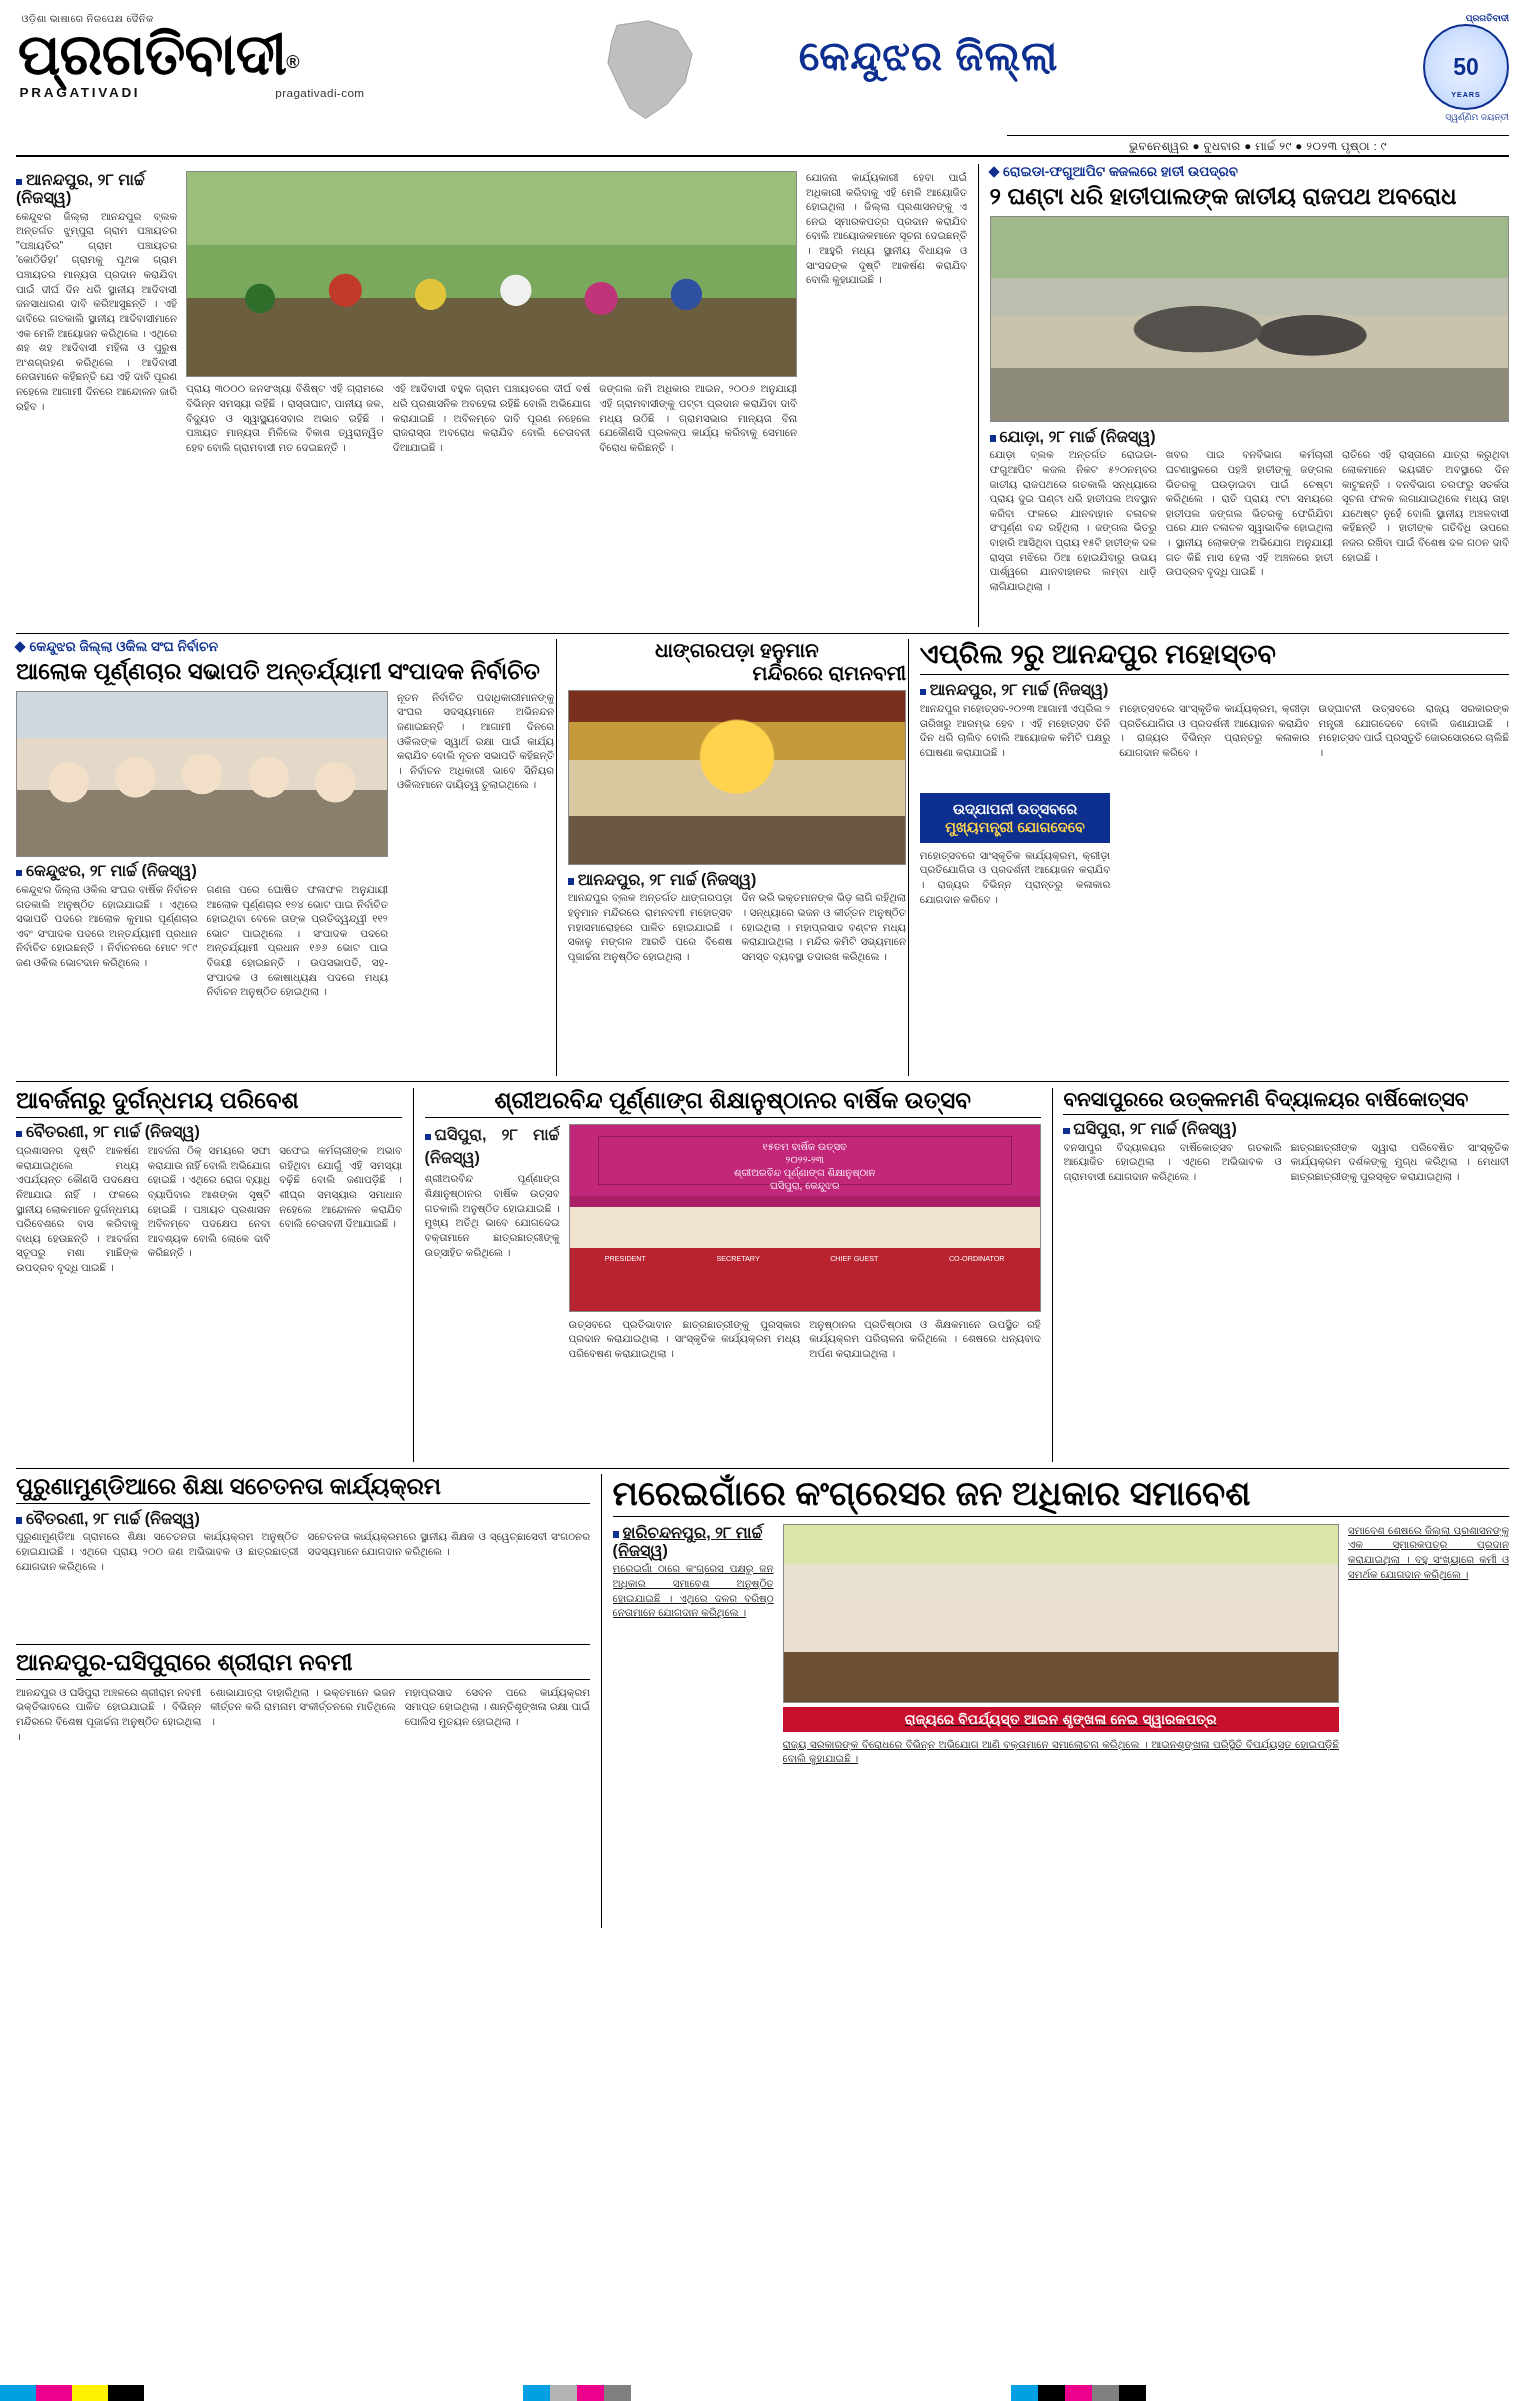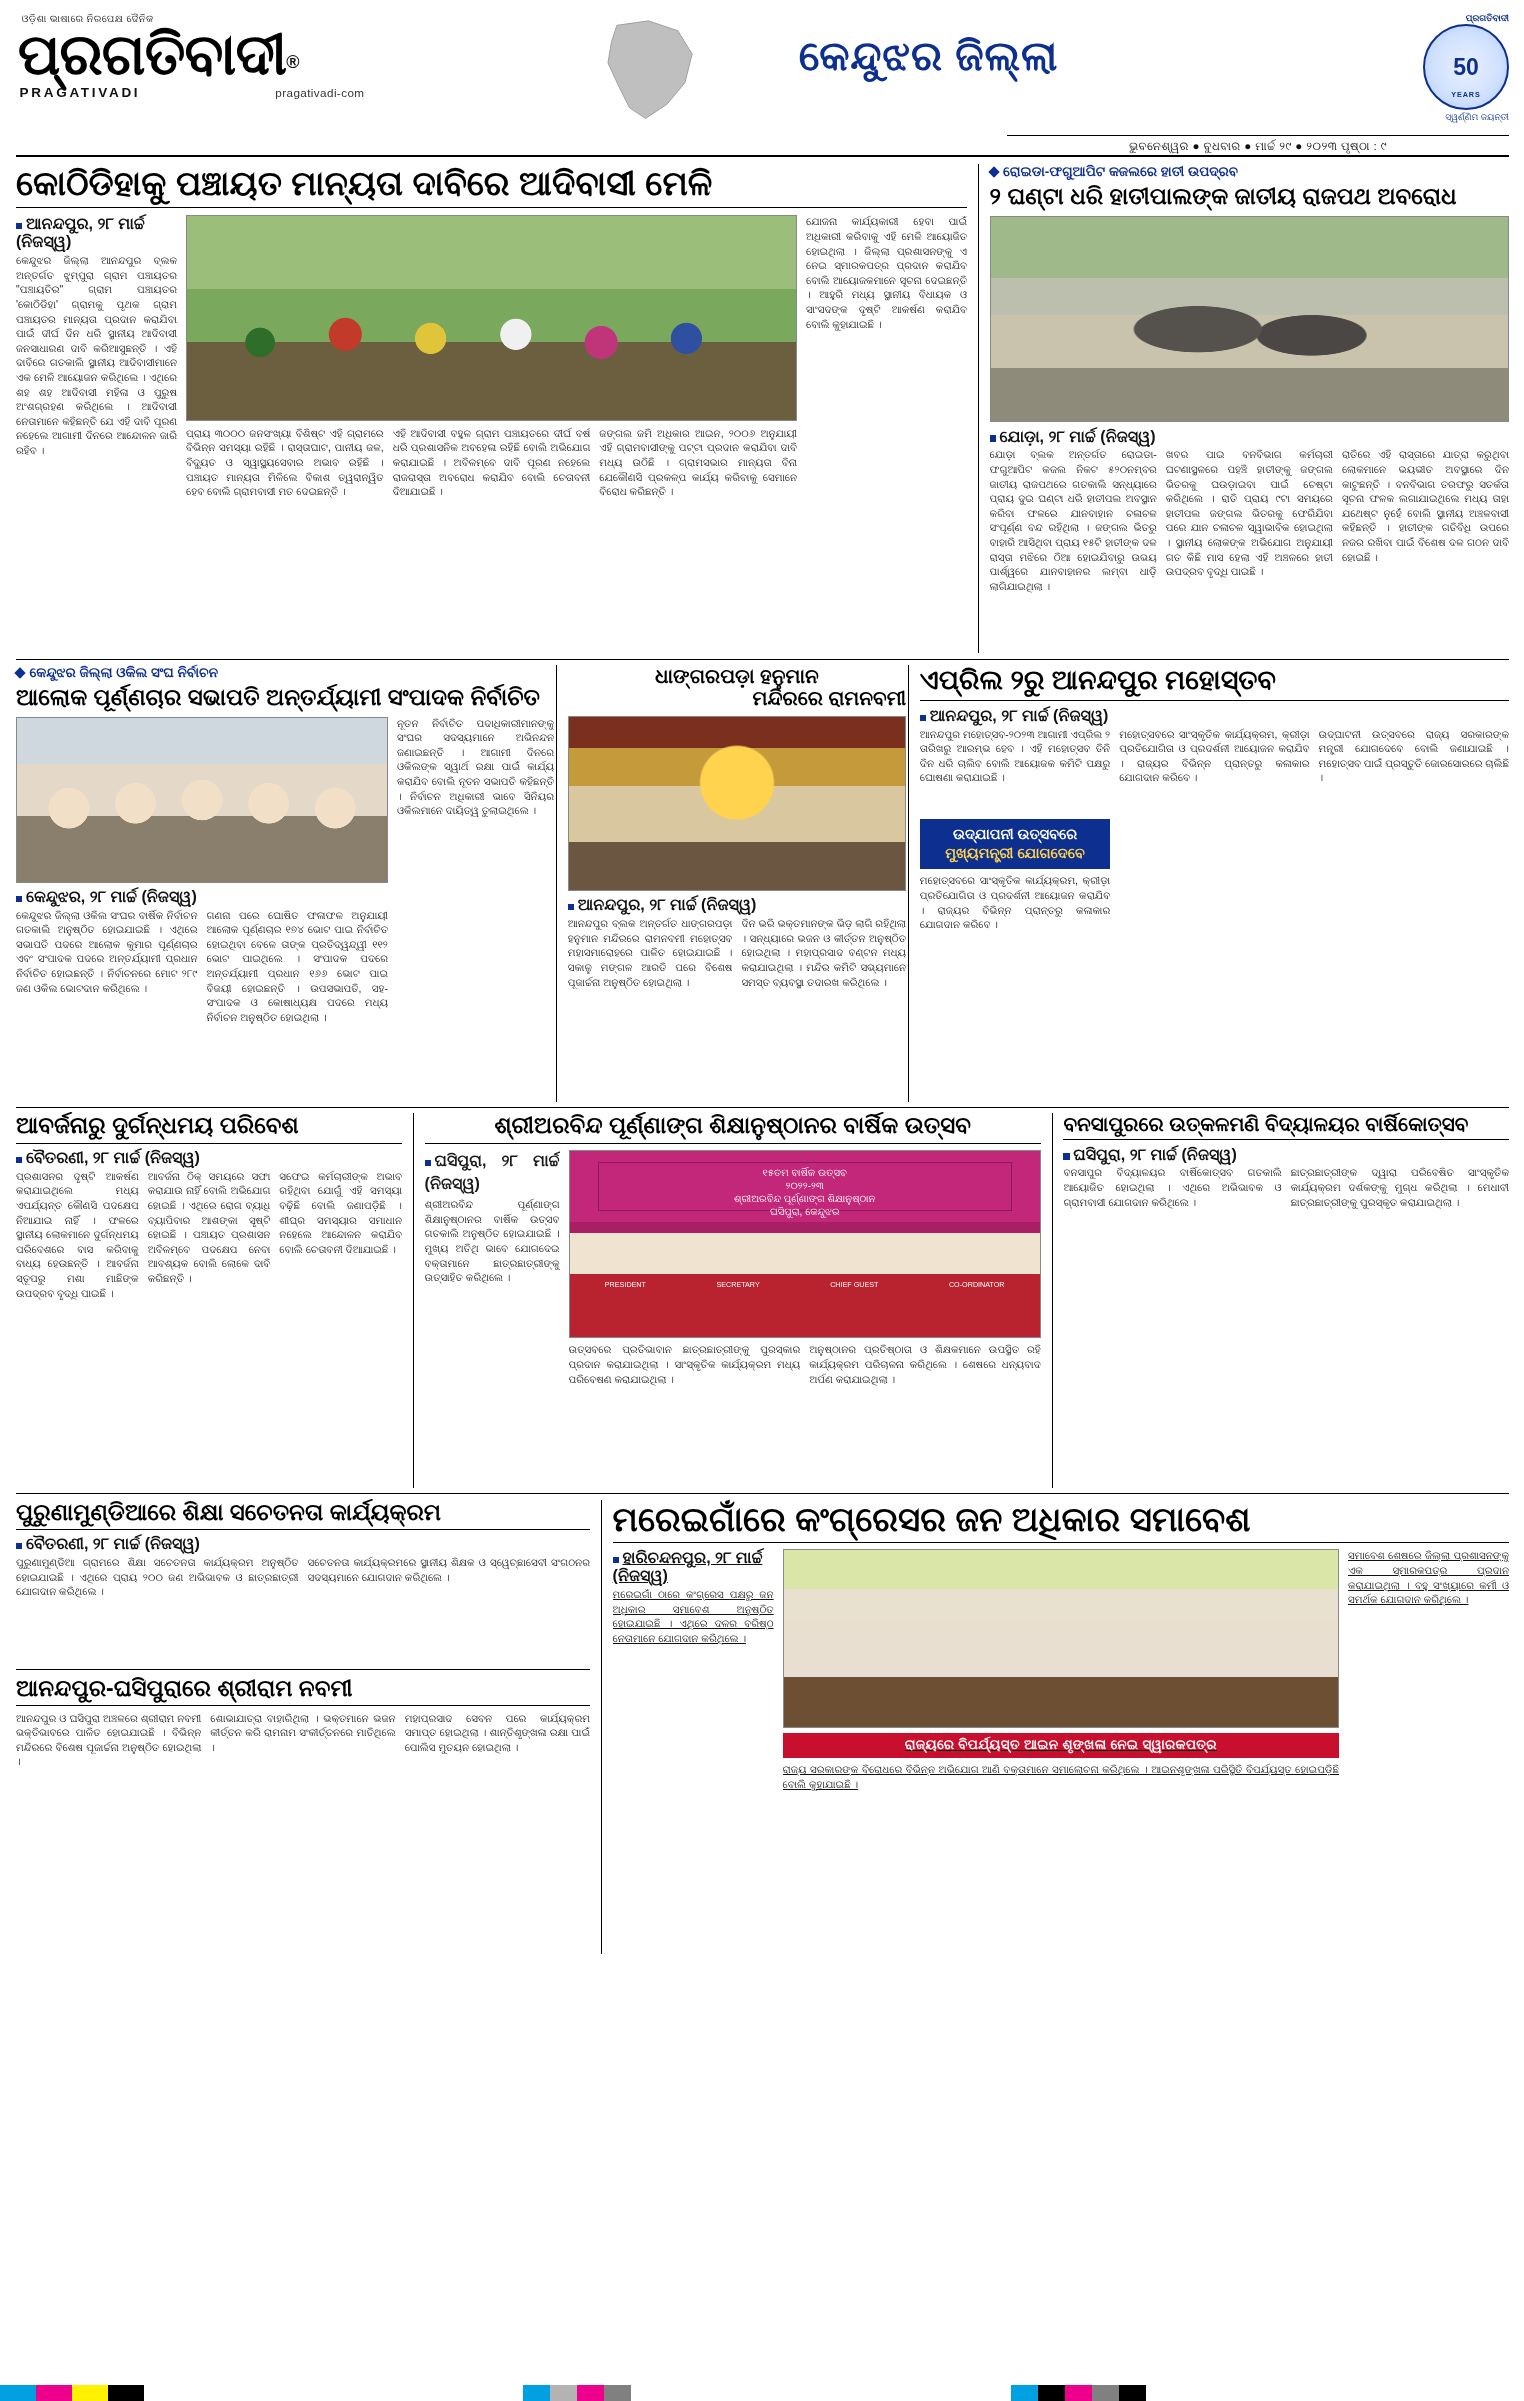--- a/index.html
+++ b/index.html
@@ -259,21 +259,20 @@
       </div>
       <div class="badge-bottom">ସ୍ୱର୍ଣ୍ଣିମ ଜୟନ୍ତୀ</div>
     </div>
 
     <div class="mast-datebar">ଭୁବନେଶ୍ୱର  ●  ବୁଧବାର  ●  ମାର୍ଚ୍ଚ ୨୯ ● ୨୦୨୩                   ପୃଷ୍ଠା : ୯</div>
   </div>
 
   <div style="display:flex; gap:10.8px; margin-top:7.2px;">
 
     <div style="width:951px;">
-      <div class="headline h-xl" style="border-bottom:1.8px solid #000; padding-bottom:5.4px;">କୋଠିଡିହାକୁ ପଞ୍ଚାୟତ ମାନ୍ୟତା ଦାବିରେ ଆଦିବାସୀ ମେଳି</div>
 
       <div class="cols" style="margin-top:7.2px;">
         <div class="col" style="max-width:161px;">
           <div class="byline"><span class="sq"></span><span>ଆନନ୍ଦପୁର, ୨୮ ମାର୍ଚ୍ଚ (ନିଜସ୍ୱ)</span></div>
           <div class="body-text" style="height:399px;">କେନ୍ଦୁଝର ଜିଲ୍ଲା ଆନନ୍ଦପୁର ବ୍ଲକ ଅନ୍ତର୍ଗତ ଝୁମ୍ପୁରା ଗ୍ରାମ ପଞ୍ଚାୟତର "ପଞ୍ଚାୟତିର" ଗ୍ରାମ ପଞ୍ଚାୟତର 'କୋଠିଡିହା' ଗ୍ରାମକୁ ପୃଥକ ଗ୍ରାମ ପଞ୍ଚାୟତର ମାନ୍ୟତା ପ୍ରଦାନ କରାଯିବା ପାଇଁ ଦୀର୍ଘ ଦିନ ଧରି ସ୍ଥାନୀୟ ଆଦିବାସୀ ଜନସାଧାରଣ ଦାବି କରିଆସୁଛନ୍ତି । ଏହି ଦାବିରେ ଗତକାଲି ସ୍ଥାନୀୟ ଆଦିବାସୀମାନେ ଏକ ମେଳି ଆୟୋଜନ କରିଥିଲେ । ଏଥିରେ ଶହ ଶହ ଆଦିବାସୀ ମହିଳା ଓ ପୁରୁଷ ଅଂଶଗ୍ରହଣ କରିଥିଲେ । ଆଦିବାସୀ ନେତାମାନେ କହିଛନ୍ତି ଯେ ଏହି ଦାବି ପୂରଣ ନହେଲେ ଆଗାମୀ ଦିନରେ ଆନ୍ଦୋଳନ ଜାରି ରହିବ ।</div>
         </div>
 
         <div class="col" style="flex:2.2;">
           <div class="photo crowd" style="height:206px;"></div>
           <div class="cols" style="margin-top:5.4px;">
@@ -386,21 +385,21 @@
               <div>ଶ୍ରୀଅରବିନ୍ଦ ପୂର୍ଣ୍ଣାଙ୍ଗ ଶିକ୍ଷାନୁଷ୍ଠାନ</div>
               <div>ଘସିପୁରା, କେନ୍ଦୁଝର</div>
             </div>
             <div style="position:absolute;bottom:26%;left:0;right:0;display:flex;justify-content:space-around;font-size:7.2px;color:#fff;">
               <span>PRESIDENT</span>
               <span>SECRETARY</span>
               <span>CHIEF GUEST</span>
               <span>CO-ORDINATOR</span>
             </div>
           </div>
-          <div class="cols" style="margin-top:5.4px;justify-content:flex-end;">
+          <div class="cols" style="margin-top:5.4px;">
             <div class="col body-text" style="height:112px;">ଉତ୍ସବରେ ପ୍ରତିଭାବାନ ଛାତ୍ରଛାତ୍ରୀଙ୍କୁ ପୁରସ୍କାର ପ୍ରଦାନ କରାଯାଇଥିଲା । ସାଂସ୍କୃତିକ କାର୍ଯ୍ୟକ୍ରମ ମଧ୍ୟ ପରିବେଷଣ କରାଯାଇଥିଲା ।</div>
             <div class="col body-text" style="height:112px;">ଅନୁଷ୍ଠାନର ପ୍ରତିଷ୍ଠାତା ଓ ଶିକ୍ଷକମାନେ ଉପସ୍ଥିତ ରହି କାର୍ଯ୍ୟକ୍ରମ ପରିଚାଳନା କରିଥିଲେ । ଶେଷରେ ଧନ୍ୟବାଦ ଅର୍ପଣ କରାଯାଇଥିଲା ।</div>
           </div>
         </div>
       </div>
     </div>
 
     <div style="flex:1; border-left:0.9px solid #000; padding-left:10.8px;">
       <div class="headline h-sm" style="border-bottom:1.8px solid #000; padding-bottom:3.6px;">ବନସାପୁରରେ ଉତ୍କଳମଣି ବିଦ୍ୟାଳୟର ବାର୍ଷିକୋତ୍ସବ</div>
       <div class="byline" style="margin-top:5.4px;"><span class="sq"></span><span>ଘସିପୁରା, ୨୮ ମାର୍ଚ୍ଚ (ନିଜସ୍ୱ)</span></div>

